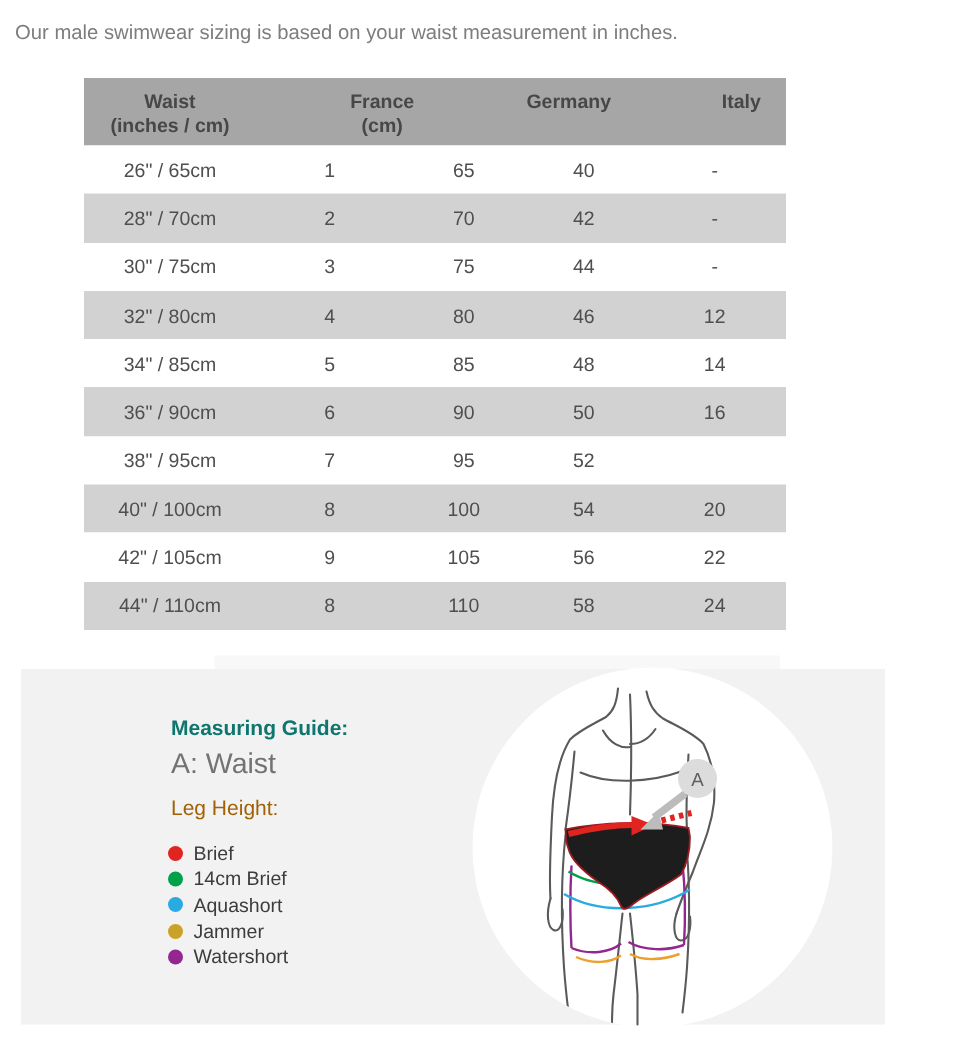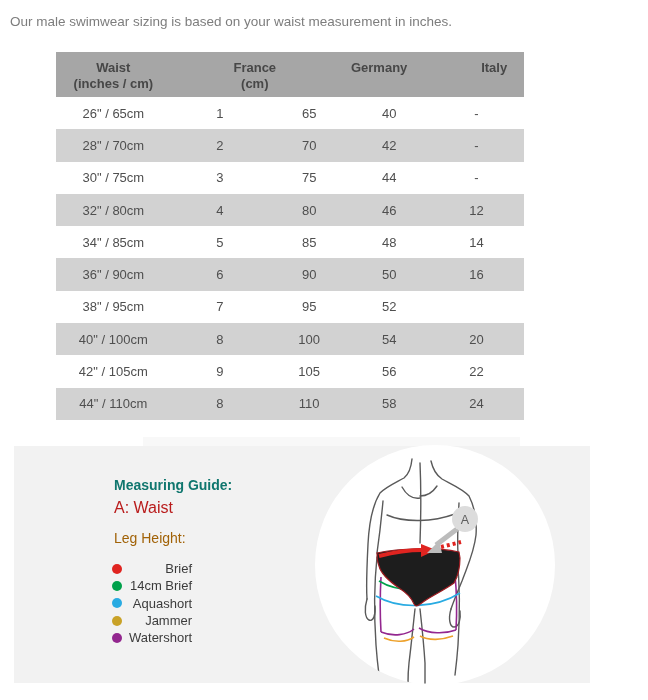--- a/index.html
+++ b/index.html
@@ -19,25 +19,25 @@
   .trow { height:32.3px; background:#ffffff; }
   .trow.alt { background:#d2d2d2; }
   .td { display:flex; align-items:center; justify-content:center;
         font-size:13px; color:#4f4f4f; }
 
   
   .panel-strip { position:absolute; left:143px; top:437px; width:377px; height:9px; background:#f8f8f8; }
   .panel { position:absolute; left:14px; top:446px; width:619px; height:237px; background:#f2f2f2; }
 
   .guide-title { position:absolute; left:114px; top:477px; font-size:14px; font-weight:bold; color:#0f766e; }
-  .guide-sub   { position:absolute; left:114px; top:499px; font-size:16px; color:#b91c1c; }
+  .guide-sub   { position:absolute; left:114px; top:499px; font-size:19px; color:#737373; }
   .leg-title   { position:absolute; left:114px; top:530px; font-size:14px; font-weight:normal; color:#a16207; }
 
   .legend { position:absolute; left:112px; top:560px; }
-  .legend-item { display:flex; align-items:center; height:17.3px;justify-content:space-between; }
+  .legend-item { display:flex; align-items:center; height:17.3px; }
   .legend-dot { width:10px; height:10px; border-radius:50%; margin-right:7px; flex:0 0 auto; }
   .legend-label { font-size:13px; color:#3c3c3c; }
 
   .figure-circle { position:absolute; left:315px; top:445px; width:240px; height:240px;
                    background:#ffffff; border-radius:50%; overflow:hidden; }
   .figure-circle svg { display:block; width:240px; height:240px; }
 </style>
 </head>
 <body>
 

